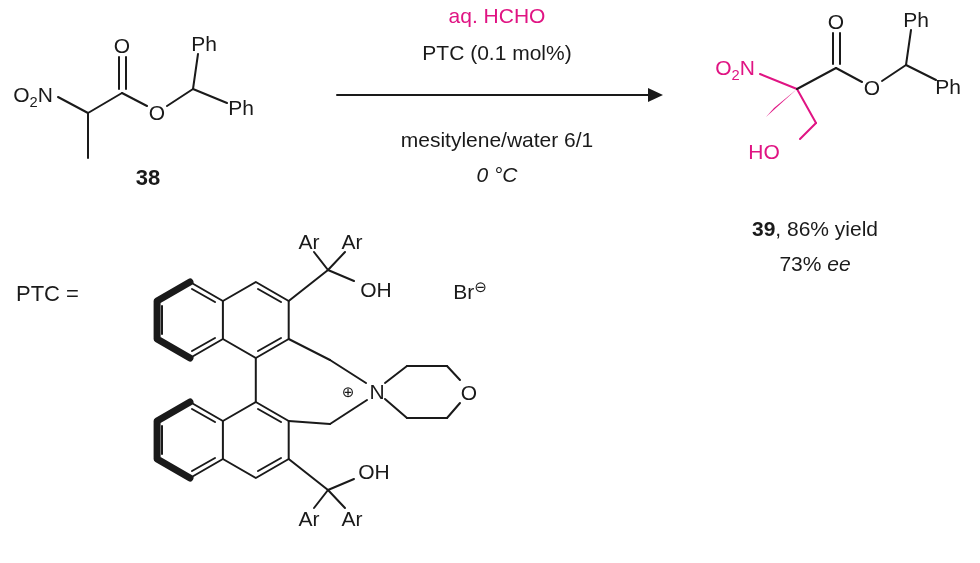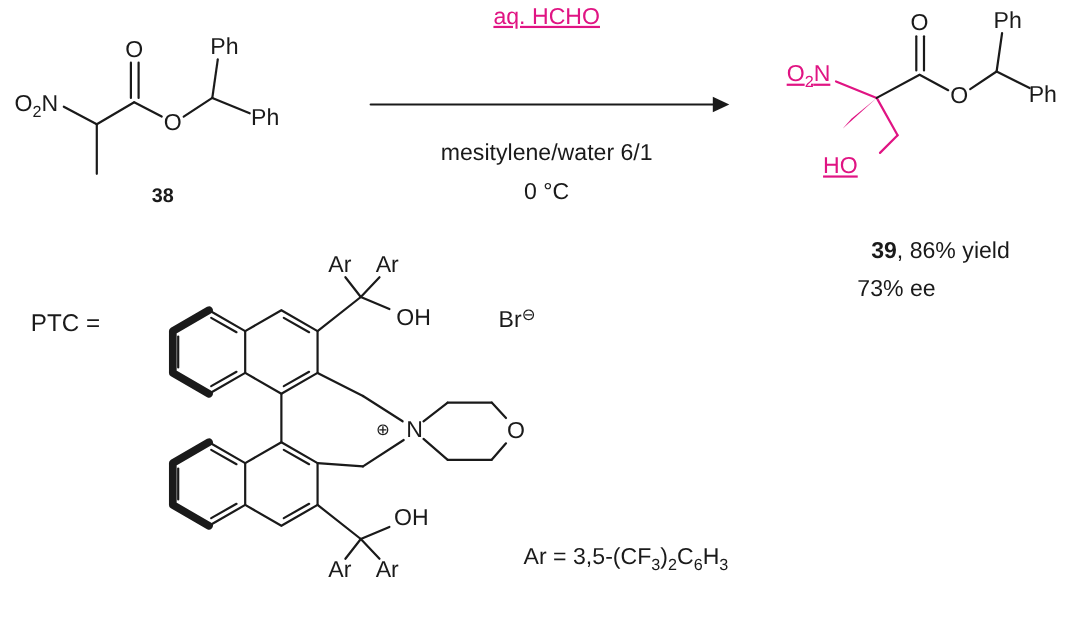--- a/index.html
+++ b/index.html
@@ -15,23 +15,23 @@
   .scheme-svg { position: absolute; left: 0; top: 0; z-index: 1; }
   .lbl {
     position: absolute;
     z-index: 2;
     font-size: 21px;
     line-height: 1;
     white-space: nowrap;
     color: var(--ink, #1a1a1a);
   }
   .atom { transform: translate(-50%, -50%); }
-  .pink { color: var(--accent, #e01483); text-decoration: underline; }
+  .pink { color: var(--accent, #e01483); }
   .bold { font-weight: bold; }
-  .italic { }
+  .italic { font-style: italic; }
   .small-charge { font-size: 15px; }
   .sup { font-size: 15px; vertical-align: 7px; }
   sub { font-size: 0.7em; }
   .ink-stroke { stroke: var(--ink, #1a1a1a); }
   .ink-fill { fill: var(--ink, #1a1a1a); }
   .stroke-pink { stroke: var(--accent, #e01483); }
   .fill-pink { fill: var(--accent, #e01483); }
 </style>
 </head>
 <body>
@@ -120,47 +120,47 @@
         <line x1="407" y1="418" x2="385" y2="399"></line>
       </g>
     </g>
   </svg>
 
   <div class="lbl atom" style="left:33px; top:97px;">O<sub>2</sub>N</div>
   <div class="lbl atom" style="left:122px; top:45px;">O</div>
   <div class="lbl atom" style="left:157px; top:112px;">O</div>
   <div class="lbl atom" style="left:204px; top:43px;">Ph</div>
   <div class="lbl atom" style="left:241px; top:107px;">Ph</div>
-  <div class="lbl atom bold" style="left:148px; top:178px; font-size:18px;">38</div>
+  <div class="lbl atom bold" style="left:148px; top:178px; font-size:22px;">38</div>
 
   <div class="lbl atom pink" style="left:497px; top:15px;">aq. HCHO</div>
+  <div class="lbl atom" style="left:497px; top:52px;">PTC (0.1 mol%)</div>
   <div class="lbl atom" style="left:497px; top:139px;">mesitylene/water 6/1</div>
-  <div class="lbl atom" style="left:497px; top:174px;">0 °C</div>
+  <div class="lbl atom" style="left:497px; top:174px;font-style:italic;">0 °C</div>
 
   <div class="lbl atom pink" style="left:735px; top:70px;">O<sub>2</sub>N</div>
   <div class="lbl atom" style="left:836px; top:21px;">O</div>
   <div class="lbl atom" style="left:872px; top:87px;">O</div>
   <div class="lbl atom" style="left:916px; top:19px;">Ph</div>
   <div class="lbl atom" style="left:948px; top:86px;">Ph</div>
   <div class="lbl atom pink" style="left:742px; top:151px;margin-left:22px;">HO</div>
-  <div class="lbl atom" style="left:815px; top:228px;margin-left:40px;">
+  <div class="lbl atom" style="left:815px; top:228px;">
     <span class="bold">39</span><span>, 86% yield</span>
   </div>
   <div class="lbl atom" style="left:815px; top:263px;">
     <span>73% </span><span class="italic">ee</span>
   </div>
 
-  <div class="lbl" style="left:28px; top:283px; font-size:22px;">PTC =</div>
+  <div class="lbl" style="left:16px; top:283px; font-size:22px;">PTC =</div>
   <div class="lbl atom" style="left:309px; top:241px;">Ar</div>
   <div class="lbl atom" style="left:352px; top:241px;">Ar</div>
   <div class="lbl atom" style="left:376px; top:289px;">OH</div>
   <div class="lbl atom" style="left:470px; top:290px;">
     <span>Br</span><span class="sup">⊖</span>
   </div>
   <div class="lbl atom small-charge" style="left:348px; top:391px;">⊕</div>
   <div class="lbl atom" style="left:377px; top:391px;">N</div>
   <div class="lbl atom" style="left:469px; top:392px;">O</div>
   <div class="lbl atom" style="left:374px; top:471px;">OH</div>
   <div class="lbl atom" style="left:309px; top:518px;">Ar</div>
   <div class="lbl atom" style="left:352px; top:518px;">Ar</div>
-  <div class="lbl" style="left:476px; top:496px;">Ar = 3,5-(CF<sub>3</sub>)<sub>2</sub>C<sub>6</sub>H<sub>3</sub></div>
 
 </div>
 
 </body></html>

